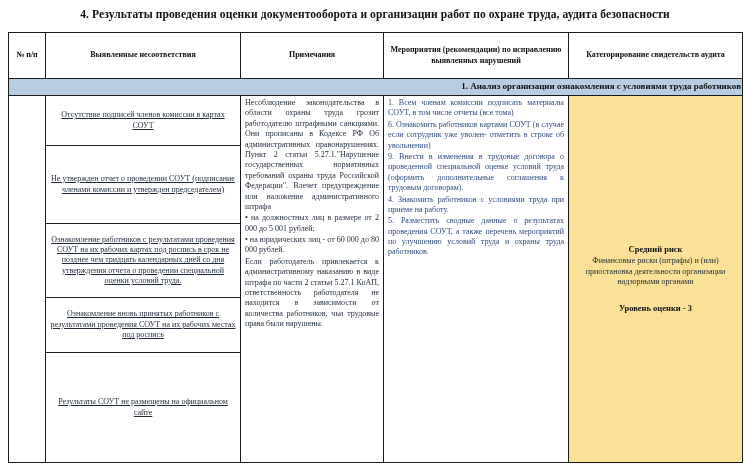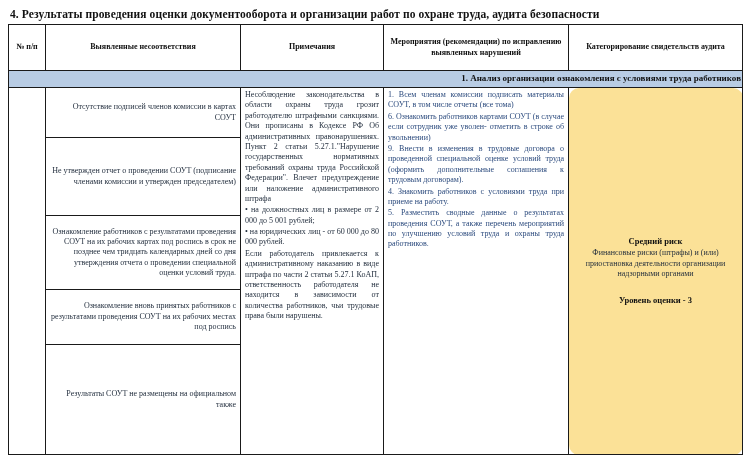--- a/index.html
+++ b/index.html
@@ -7,27 +7,28 @@
   .page {
     position:relative;
     width:750px; height:473px;
     background:#ffffff;
     font-family:"Liberation Serif","DejaVu Serif",serif;
     color:#1c2733;
     overflow:hidden;
   }
   .doc-title {
     position:absolute; top:8px; left:10px; right:10px;
+    text-align:center;
     font-weight:bold;
     font-size:11.5px;
     color:#111111;
     letter-spacing:0.1px;
   }
   table.audit {
-    position:absolute; left:8px; top:24px;
+    position:absolute; left:8px; top:32px;
     width:734px;
     border-collapse:collapse;
     table-layout:fixed;
     padding-left:38px;
   }
   table.audit td, table.audit th {
     border:1px solid #1a1a1a;
     font-size:8px;
     line-height:1.3;
     padding:2px 4px;
@@ -48,24 +49,25 @@
     font-size:9px;
     text-align:right;
     vertical-align:middle;
     height:17px;
     color:#111111;
     padding:1px;
   }
   td.num-cell { vertical-align:top; background:#ffffff; }
   td.finding {
     vertical-align:middle;
-    text-align:right;
+    text-align:center;
     font-size:8px;
     color:#1e2a3a;
     padding:3px 5px;
+    text-decoration:underline;
   }
   td.notes-cell {
     vertical-align:top;
     text-align:justify;
     text-align-last:left;
     font-size:8px;
     color:#1e2a3a;
     padding:3px 5px;
     margin-left:12px;
   }
@@ -133,34 +135,34 @@
         <div class="notes-p">•   на юридических лиц - от 60 000 до 80 000 рублей.</div>
         <div class="notes-p">Если работодатель привлекается к административному наказанию в виде штрафа по части 2 статьи 5.27.1 КоАП, ответственность работодателя не находится в зависимости от количества работников, чьи трудовые права были нарушены.</div>
       </td>
       <td class="actions-cell" rowspan="5">
         <div class="action-item">1.  Всем членам комиссии подписать материалы СОУТ, в том числе отчеты (все тома)</div>
         <div class="action-item">6.  Ознакомить работников картами СОУТ (в случае если сотрудник уже уволен- отметить в строке об увольнении)</div>
         <div class="action-item">9.  Внести в изменения в трудовые договора о проведенной специальной оценке условий труда (оформить дополнительные соглашения к трудовым договорам).</div>
         <div class="action-item">4.  Знакомить работников с условиями труда при приеме на работу.</div>
         <div class="action-item">5. Разместить сводные данные о результатах проведения СОУТ, а также перечень мероприятий по улучшению условий труда и охраны труда работников.</div>
       </td>
-      <td class="category-cell" rowspan="5" style="background:#fbe197;border-radius:10px;">
+      <td class="category-cell" rowspan="5" style="background:#fbe197;">
         <div class="risk-title">Средний риск</div>
         <div class="risk-desc">Финансовые риски (штрафы) и (или) приостановка деятельности организации надзорными органами</div>
         <div class="risk-level">Уровень оценки - 3</div>
       </td>
     </tr>
     <tr class="r2">
       <td class="finding">Не утвержден отчет о проведении СОУТ (подписание членами комиссии и утвержден председателем)</td>
     </tr>
     <tr class="r3">
       <td class="finding">Ознакомление работников с результатами проведения СОУТ на их рабочих картах под роспись в срок не позднее чем тридцать календарных дней со дня утверждения отчета о проведении специальной оценки условий труда.</td>
     </tr>
     <tr class="r4">
       <td class="finding">Ознакомление вновь принятых работников с результатами проведения СОУТ на их рабочих местах под роспись</td>
     </tr>
     <tr class="r5">
-      <td class="finding">Результаты СОУТ не размещены на официальном также</td>
+      <td class="finding">Результаты СОУТ не размещены на официальном сайте</td>
     </tr>
   </tbody>
     </table>
 
 </div>
 
 </body></html>

